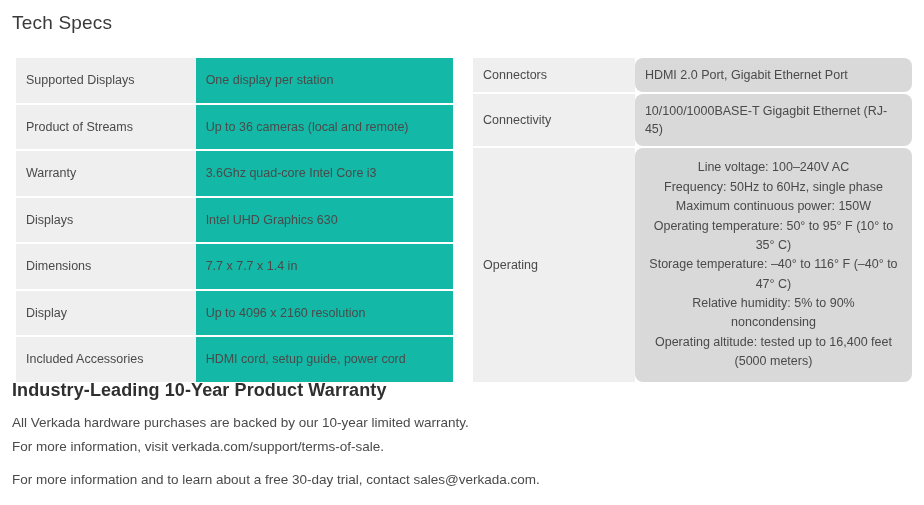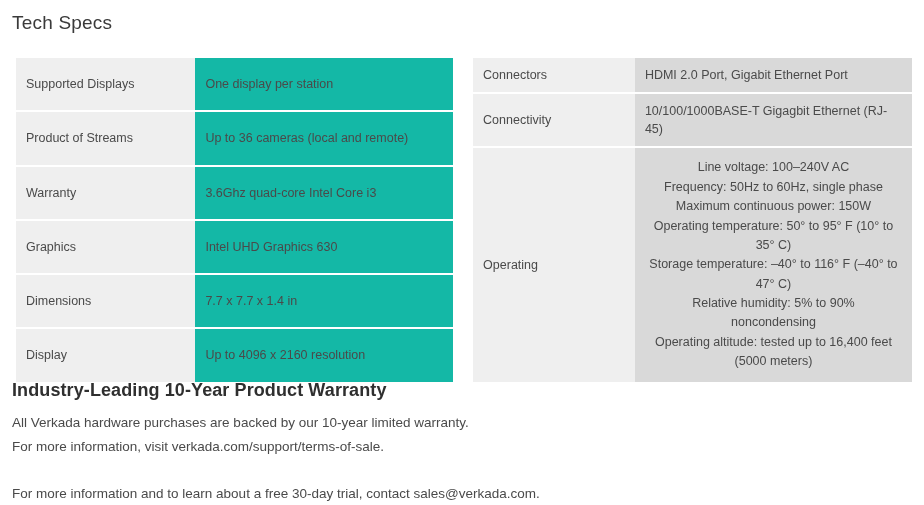--- a/index.html
+++ b/index.html
@@ -58,20 +58,21 @@
   .table-left {
     margin-right: 20px;
   }
   .lbl-r {
     background: #efefef;
     width: 158px;
   }
   .val-r {
     background: #d9d9d9;
     width: 282px;
+    border-radius: 8px;
   }
   .val-r.multi {
     text-align: center;
     padding: 10px 14px;
     line-height: 1.55;
   }
   .warranty {
     position: absolute;
     left: 12px;
     top: 368px;
@@ -84,21 +85,21 @@
     margin: 0 0 12px 0;
     letter-spacing: 0.1px;
   }
   .warranty p {
     font-size: 13.5px;
     color: #4a4a4a;
     margin: 0 0 4px 0;
     line-height: 1.5;
   }
   .warranty p.spaced {
-    margin-top: 26px;
+    margin-top: 12px;
   }
 </style>
 </head>
 <body>
 
 <div class="page">
 
   <h1 class="page-title">Tech Specs</h1>
 
   <div class="specs-wrap">
@@ -111,30 +112,34 @@
         </tr>
         <tr>
           <td class="lbl">Product of Streams</td>
           <td class="val">Up to 36 cameras (local and remote)</td>
         </tr>
         <tr>
           <td class="lbl">Warranty</td>
           <td class="val">3.6Ghz quad-core Intel Core i3</td>
         </tr>
         <tr>
-          <td class="lbl">Graphics</td>
+          <td class="lbl">Displays</td>
           <td class="val">Intel UHD Graphics 630</td>
         </tr>
         <tr>
           <td class="lbl">Dimensions</td>
           <td class="val">7.7 x 7.7 x 1.4 in</td>
         </tr>
         <tr>
           <td class="lbl">Display</td>
           <td class="val">Up to 4096 x 2160 resolution</td>
+        </tr>
+        <tr>
+          <td class="lbl">Included Accessories</td>
+          <td class="val">HDMI cord, setup guide, power cord</td>
         </tr>
       </tbody>
     </table>
 
     <table class="spec-table table-right">
       <tbody>
         <tr>
           <td class="lbl-r">Connectors</td>
           <td class="val-r">HDMI 2.0 Port, Gigabit Ethernet Port</td>
         </tr>

